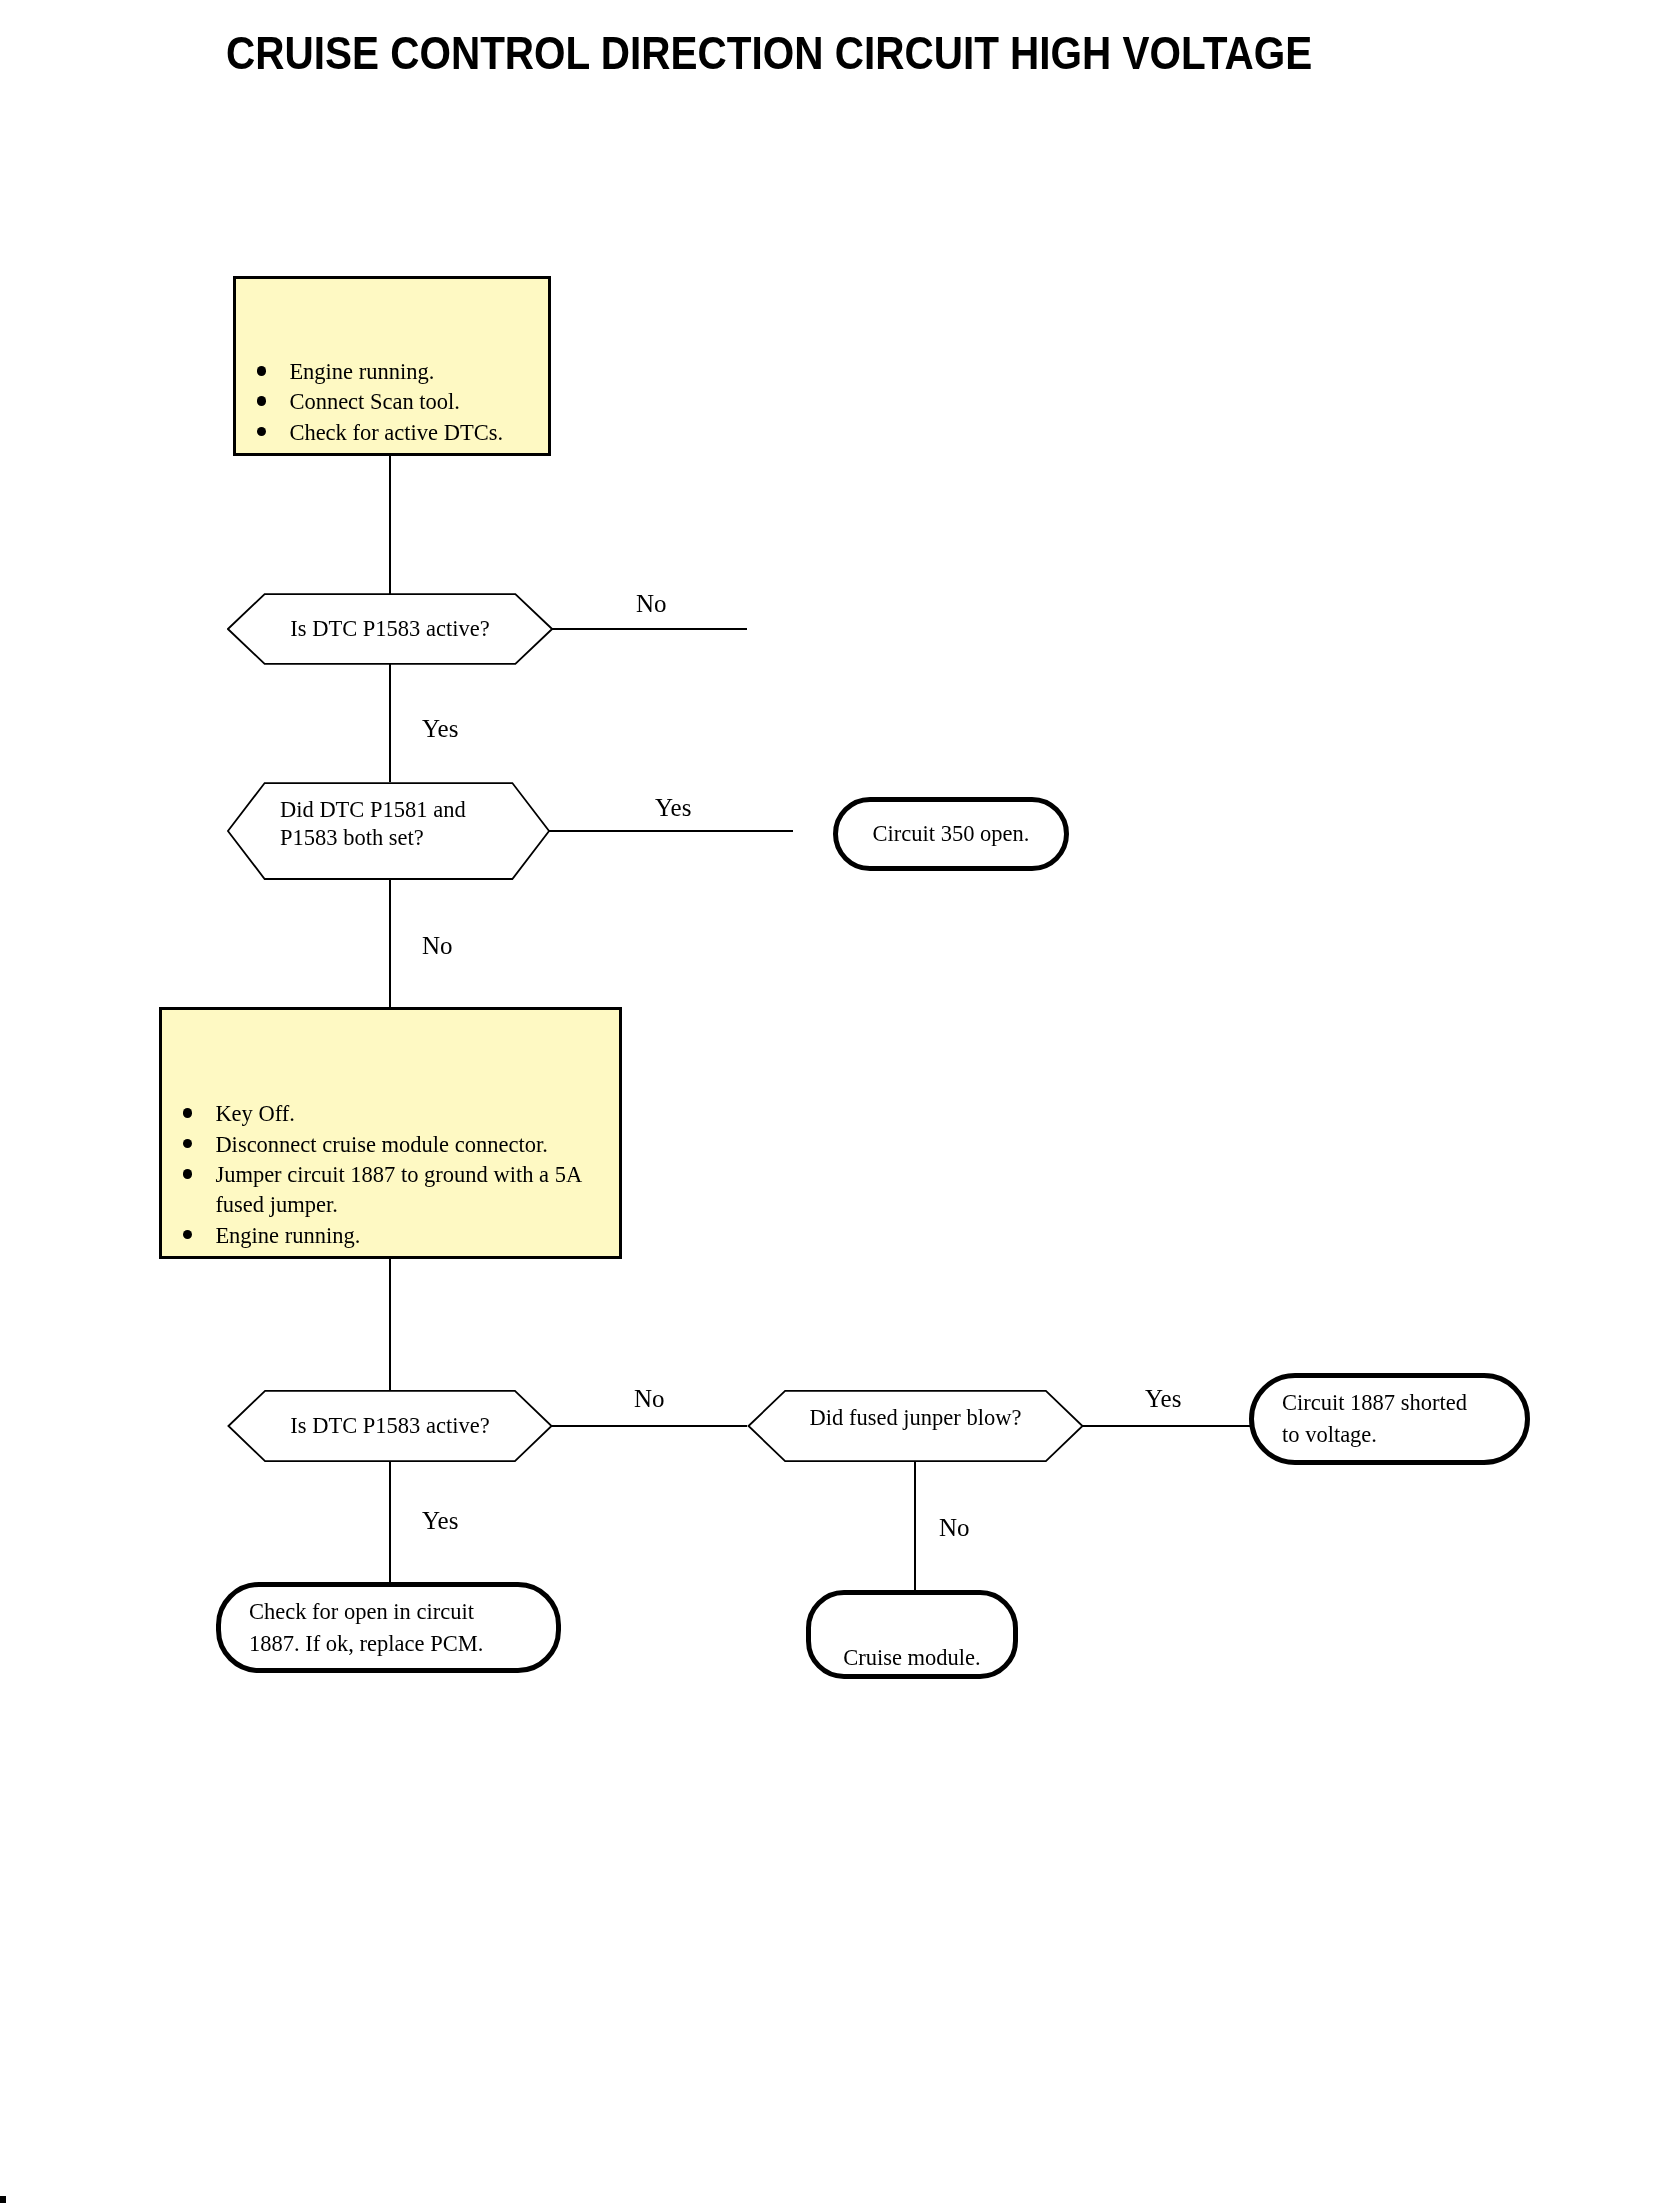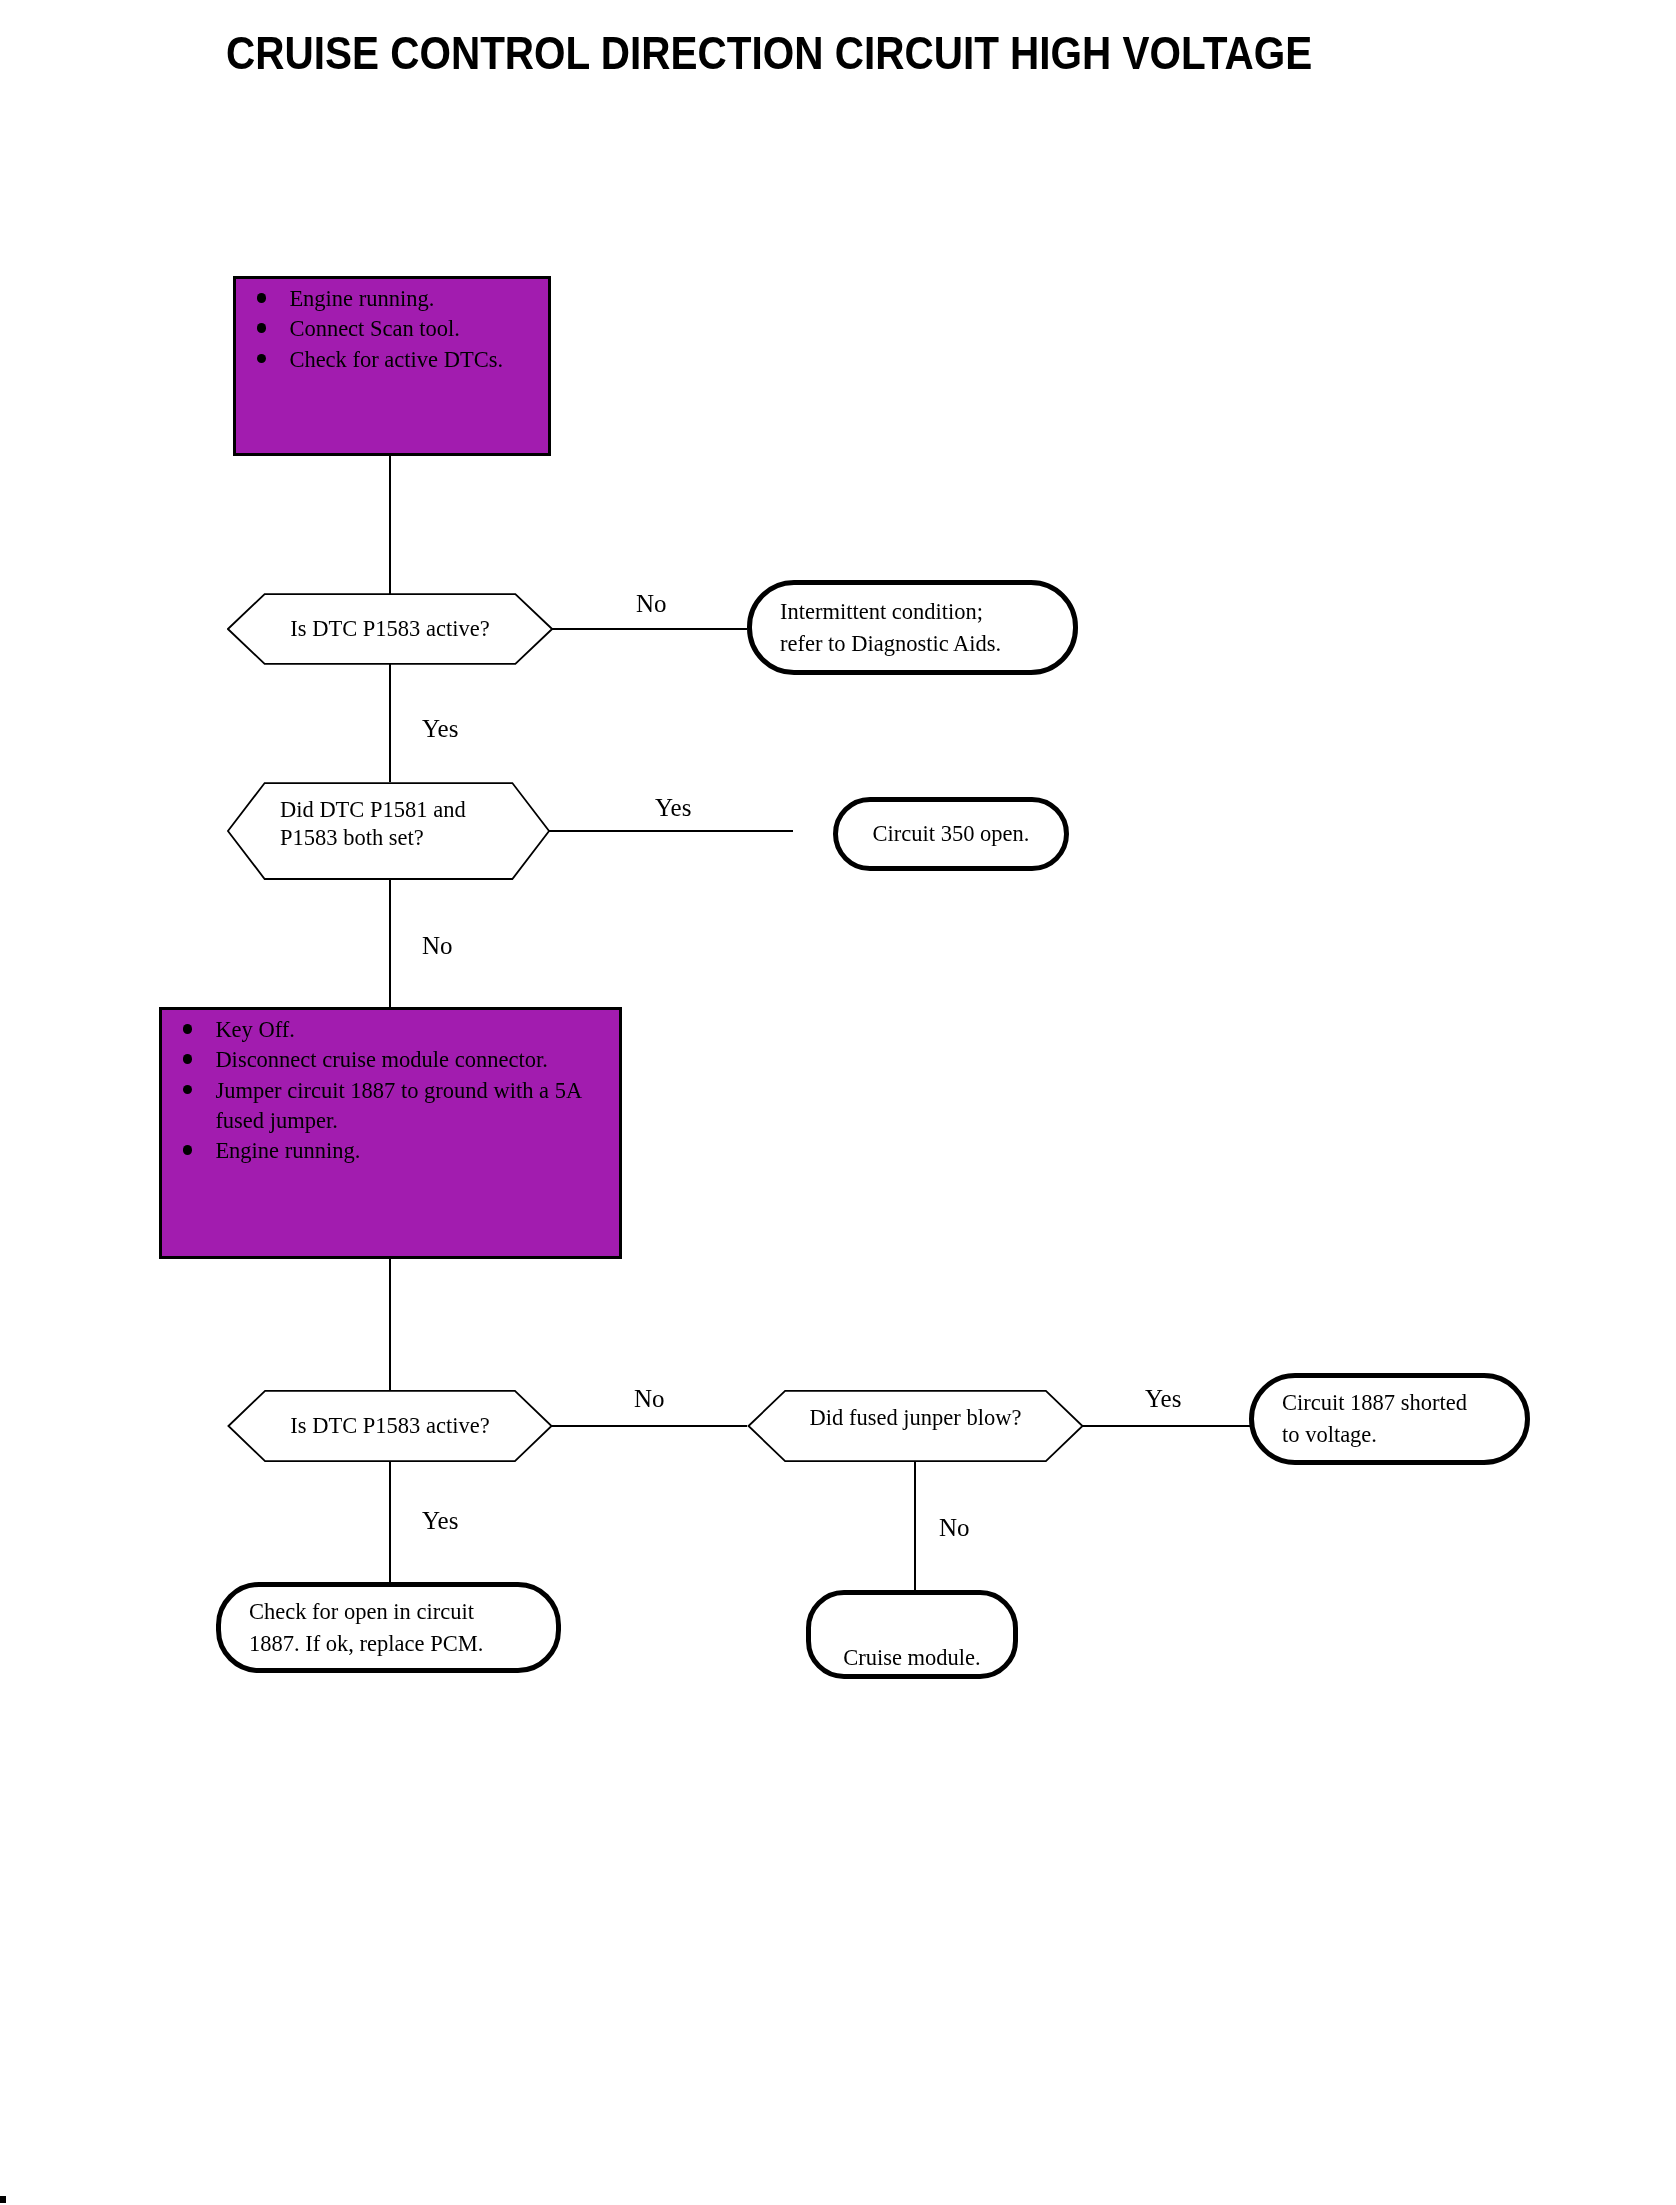--- a/index.html
+++ b/index.html
@@ -27,24 +27,24 @@
     white-space: nowrap;
     transform: scaleX(0.88);
     transform-origin: left top;
     letter-spacing: 0px;
   }
   
   .pbox {
     position: absolute;
     box-sizing: border-box;
     border: 3.6px solid #000;
-    background: #a21caf;
+    background: #fef9c3;
     display: flex;
     flex-direction: column;
-    justify-content: flex-start;
+    justify-content: flex-end;
     padding: 4.9px 6px 4.9px 20.7px;
   }
   .bullet-row {
     display: flex;
     align-items: flex-start;
   }
   .dot {
     flex: none;
     width: 9.7px;
     height: 9.7px;
@@ -140,24 +140,20 @@
   <div class="hex" style="left:227px; top:593px; width:326px; height:72px;">
     <svg width="326" height="72" viewBox="0 0 537 118">
       <polygon points="1.5,59 62,1.5 475,1.5 535.5,59 475,116.5 62,116.5" fill="#ffffff" stroke="#000000" stroke-width="3"></polygon>
     </svg>
     <div class="txt">Is DTC P1583 active?</div>
   </div>
 
   <div class="hline" style="left:552px; top:628px; width:195px; height:1.8px;"></div>
   <div class="elabel" style="left:636px; top:590px;">No</div>
 
-  <div class="stadium left-text" style="left:747px; top:580px; width:331px; height:95px; border-radius:47px;">
-    <div>Intermittent condition;</div>
-    <div>refer to Diagnostic Aids.</div>
-  </div>
 
   <div class="vline" style="left:389px; top:664px; width:1.8px; height:118px;"></div>
   <div class="elabel" style="left:422px; top:715px;">Yes</div>
 
   <div class="hex" style="left:227px; top:782px; width:323px; height:84px;">
     <svg width="323" height="98" viewBox="0 0 532 161">
       <polygon points="1.5,80.5 62,1.5 470,1.5 530.5,80.5 470,159.5 62,159.5" fill="#ffffff" stroke="#000000" stroke-width="3"></polygon>
     </svg>
     <div class="txt left">
       <div>Did DTC P1581 and</div>

